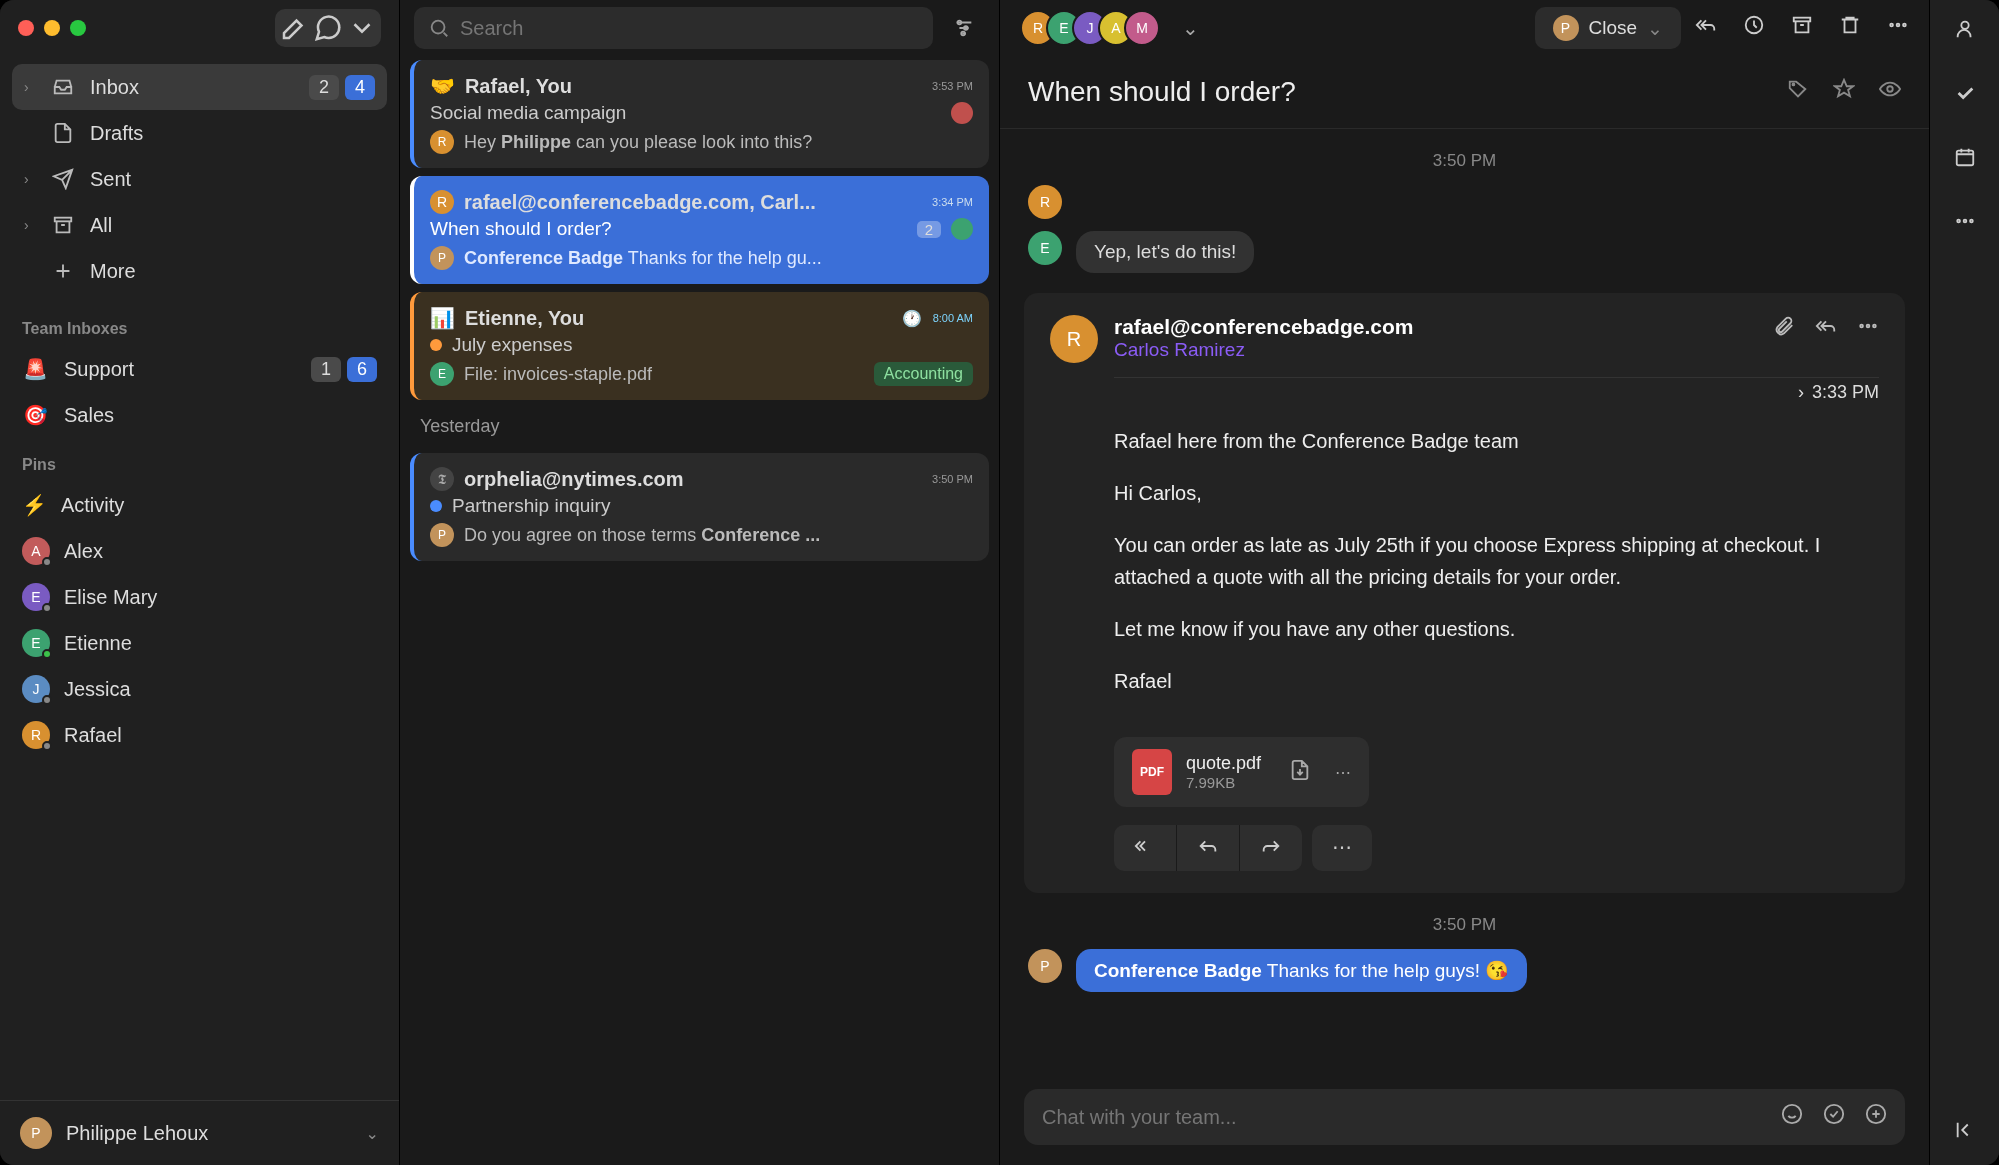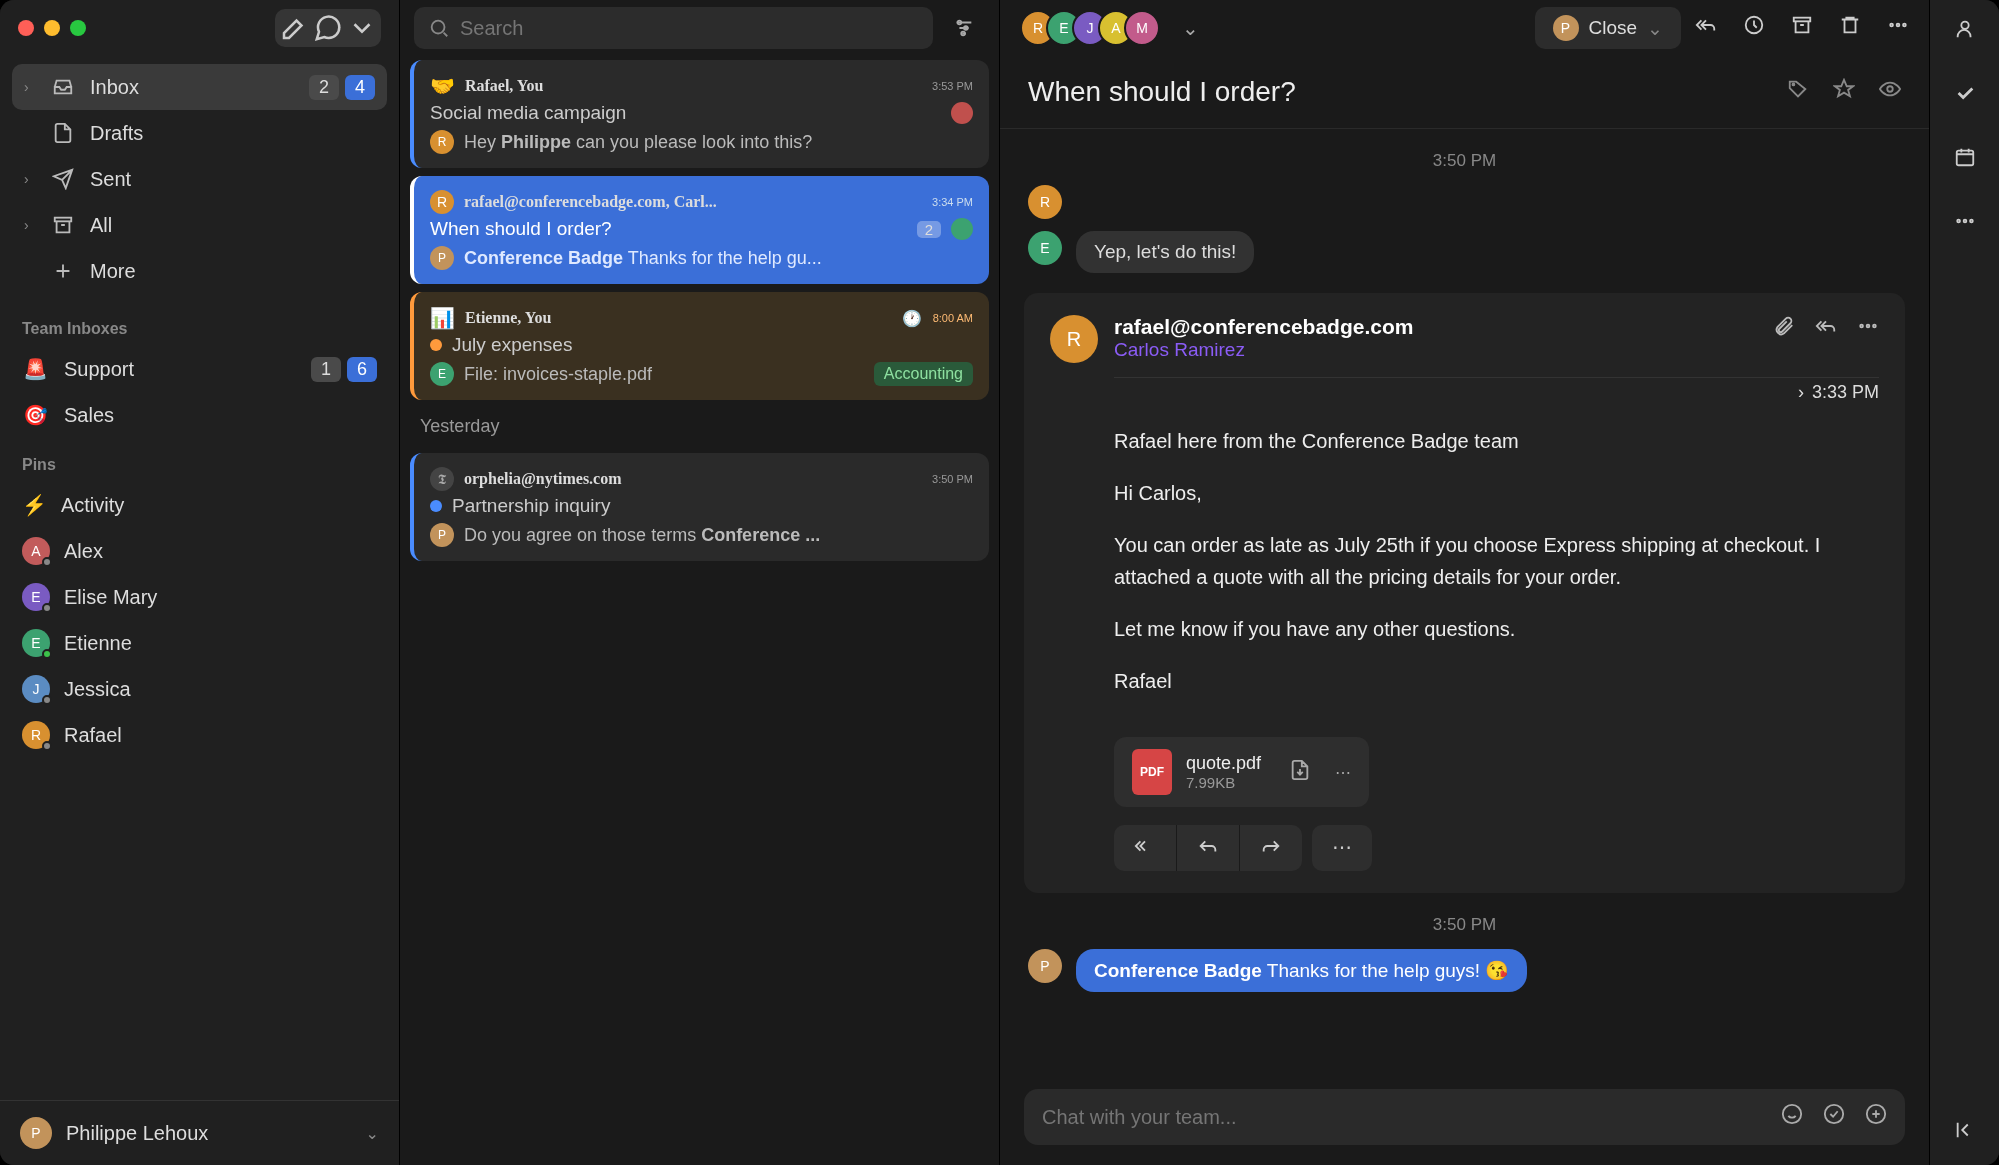--- a/index.html
+++ b/index.html
@@ -47,21 +47,21 @@
 .filter-btn { width: 42px; height: 42px; border-radius: 10px; display: flex; align-items: center; justify-content: center; color: #aaa; }
 
 .date-hdr { padding: 12px 20px; font-size: 18px; color: #999; }
 .thread { margin: 4px 10px; border-radius: 12px; padding: 14px 16px; cursor: pointer; border-left: 4px solid transparent; }
 .thread.unread-blue { border-left-color: #4a8cff; background: #2a2a2a; }
 .thread.unread-orange { border-left-color: #ff9a3c; background: #3a3020; }
 .thread.selected { background: #3b6fd8; }
 .thread.selected.unread-blue { border-left-color: #fff; }
 .thread-row1 { display: flex; align-items: center; gap: 10px; }
 .thread-emoji { font-size: 20px; }
-.thread-sender { font-size: 16px; font-weight: 600; flex: 1; font-family: Liberation Serif, serif; }
+.thread-sender { font-size: 20px; font-weight: 600; flex: 1; }
 .thread-time { font-size: 11px; color: #999; }
 .thread.selected .thread-time { color: #cde; }
 .thread-row2 { display: flex; align-items: center; gap: 10px; margin-top: 4px; }
 .thread-dot { width: 12px; height: 12px; border-radius: 50%; }
 .thread-subject { font-size: 19px; color: #ccc; flex: 1; }
 .thread-row3 { display: flex; align-items: center; gap: 10px; margin-top: 6px; font-size: 18px; color: #bbb; }
 .thread-row3 .avatar { width: 24px; height: 24px; font-size: 12px; }
 .tag { background: #2a5a3a; color: #8ee0a0; padding: 3px 10px; border-radius: 6px; font-size: 16px; margin-left: auto; }
 .count-bubble { background: rgba(255,255,255,0.3); padding: 0 8px; border-radius: 5px; font-size: 15px; }
 .tiny-avatar { width: 22px; height: 22px; border-radius: 50%; background: #c0504d; }
@@ -80,21 +80,21 @@
 
 .convo-subject-row { display: flex; align-items: center; padding: 20px 28px; border-bottom: 1px solid #2a2a2a; }
 .convo-subject { font-size: 28px; font-weight: 500; color: #eee; flex: 1; }
 .subj-actions { display: flex; gap: 24px; color: #888; font-size: 22px; }
 
 .convo-body { flex: 1; overflow-y: auto; padding: 14px 0; }
 .time-sep { text-align: center; color: #888; font-size: 17px; padding: 8px 0; }
 .chat-msg { display: flex; align-items: flex-start; gap: 14px; padding: 6px 28px; }
 .chat-msg .avatar { width: 34px; height: 34px; }
 .chat-bubble { background: #323232; border-radius: 18px; padding: 10px 18px; font-size: 19px; max-width: 70%; }
-.chat-bubble.blue { background: #3b6fd8; color: #fff; }
+.chat-bubble.blue { background: #3b6fd8; color: #fff; border-radius: 15px; }
 
 .email-block { margin: 14px 24px; background: #232323; border-radius: 14px; padding: 22px 26px; }
 .email-hdr { display: flex; align-items: flex-start; gap: 16px; }
 .email-hdr .avatar { width: 48px; height: 48px; font-size: 20px; background: #d89030; }
 .email-from { font-size: 21px; font-weight: 700; color: #fff; }
 .email-to { font-size: 19px; color: #8b5cf6; }
 .email-hdr-right { margin-left: auto; display: flex; gap: 20px; color: #bbb; font-size: 20px; align-items: center; }
 .email-time { display: flex; align-items: center; gap: 8px; font-size: 18px; }
 .email-content { margin: 22px 0 0 64px; font-size: 20px; line-height: 1.6; color: #eee; }
 .email-content p { margin-bottom: 20px; }
@@ -304,21 +304,21 @@
         <span class="avatar" style="background:#c2935b">P</span>
         <span><b>Conference Badge</b><span> Thanks for the help gu...</span></span>
       </div>
     </div>
 
     <div class="thread unread-orange">
       <div class="thread-row1">
         <span class="thread-emoji">📊</span>
         <span class="thread-sender">Etienne, You</span>
         <span style="color:#ff9a3c">🕐</span>
-        <span class="thread-time" style="color:#fdba74">8:00 AM</span>
+        <span class="thread-time" style="color:#7dd3fc">8:00 AM</span>
       </div>
       <div class="thread-row2">
         <span class="thread-dot" style="background:#ff9a3c"></span>
         <span class="thread-subject">July expenses</span>
       </div>
       <div class="thread-row3">
         <span class="avatar" style="background:#3ca270">E</span>
         <span>File: invoices-staple.pdf</span>
         <span class="tag">Accounting</span>
       </div>

